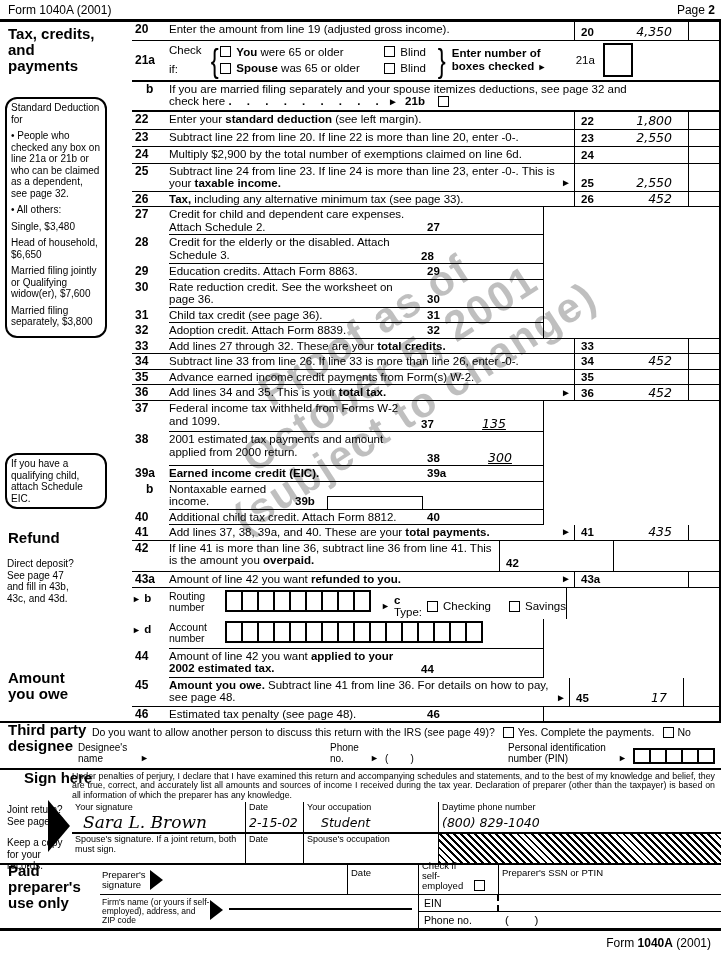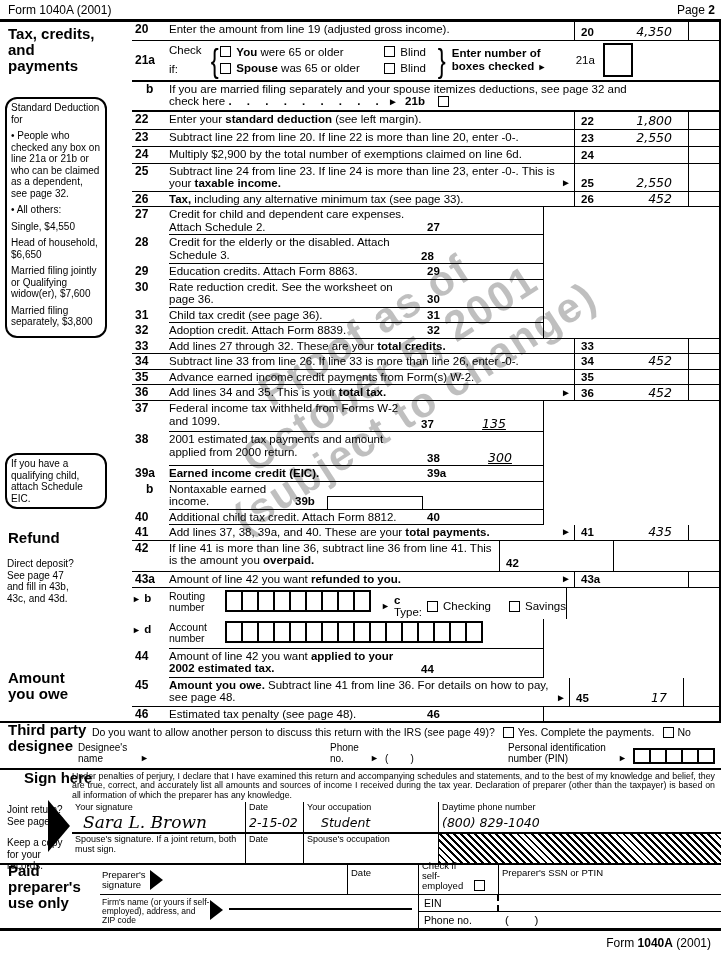--- a/index.html
+++ b/index.html
@@ -136,21 +136,21 @@
       <b>2</b>
     </div>
   </div>
 
   <div class="sb">
     <div class="sb-h" style="top:1px; width:95px;">Tax, credits, and payments</div>
     <div class="sb-box" style="top:72px;">
       <p>Standard Deduction for</p>
       <p>• People who checked any box on line 21a or 21b or who can be claimed as a dependent, see page 32.</p>
       <p>• All others:</p>
-      <p>Single, $4,550</p>
+      <p>Single, $3,480</p>
       <p>Head of household, $6,650</p>
       <p>Married filing jointly or Qualifying widow(er), $7,600</p>
       <p>Married filing separately, $3,800</p>
     </div>
     <div class="sb-box" style="top:428px;">If you have a qualifying child, attach Schedule EIC.</div>
     <div class="sb-h" style="top:505px;">Refund</div>
     <div class="sb-note" style="top:533px; width:70px;">Direct deposit? See page 47 and fill in 43b, 43c, and 43d.</div>
     <div class="sb-h" style="top:645px; width:80px;">Amount you owe</div>
     <div class="sb-h" style="top:697px; width:90px;">Third party designee</div>
     <div class="sb-h" style="top:745px;margin-left:16px;">Sign here</div>

